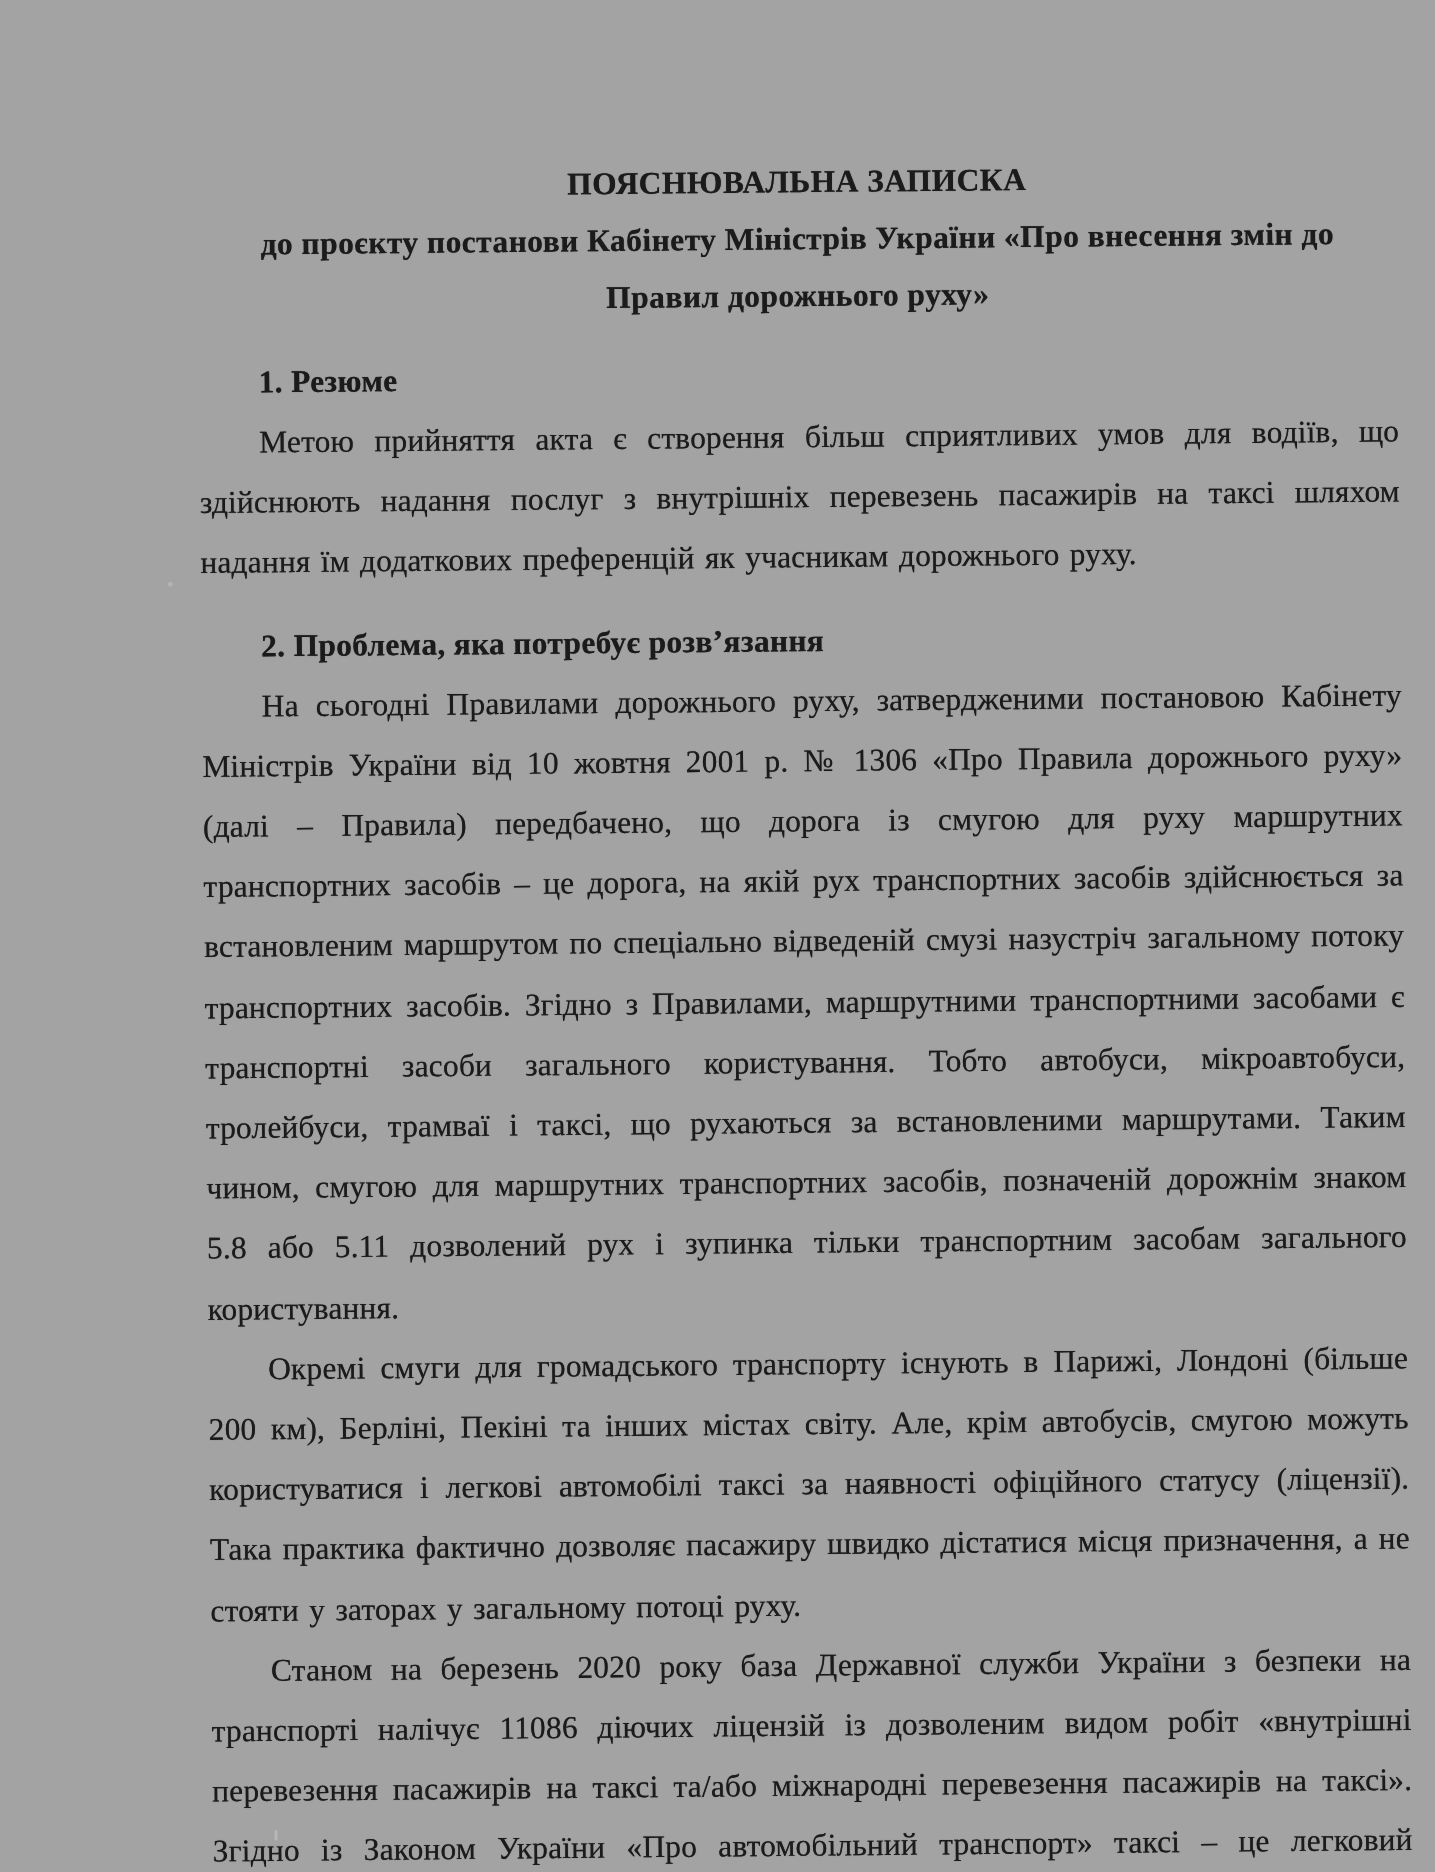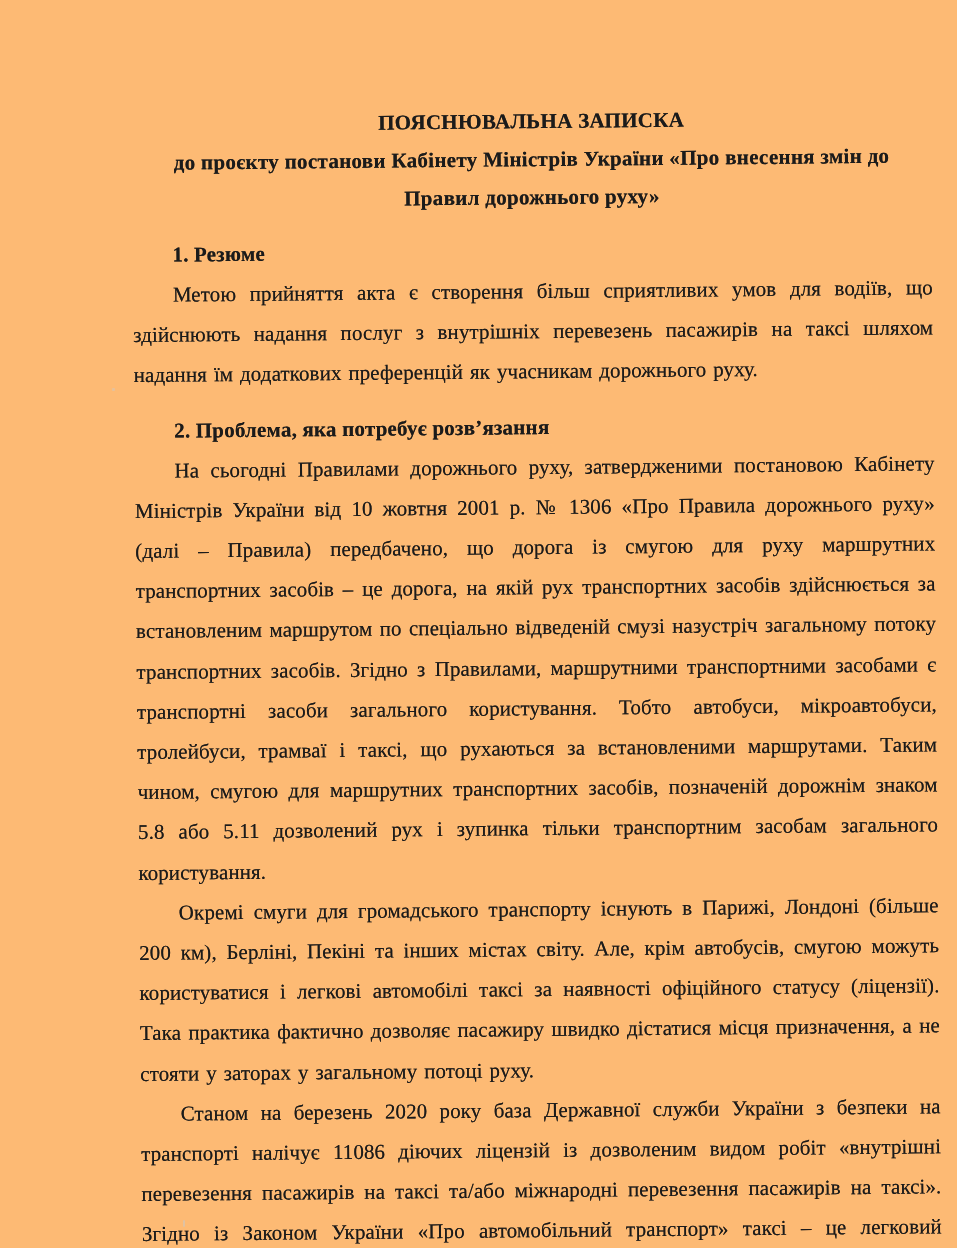--- a/index.html
+++ b/index.html
@@ -11,21 +11,21 @@
     width: 957px;
     height: 1248px;
     overflow: hidden;
     font-family: "Liberation Serif", serif;
     color: #1b1b1b;
   }
   .page {
     position: relative;
     width: 957px;
     height: 1248px;
-    background: #fdba74;
+    background: #a3a3a3;
   }
   
   .content {
     position: absolute;
     left: 131px;
     top: 106px;
     width: 800px;
     transform: rotate(-0.55deg);
     transform-origin: 0 0;
     text-shadow: 0 0 0.45px rgba(20,20,20,0.75);

